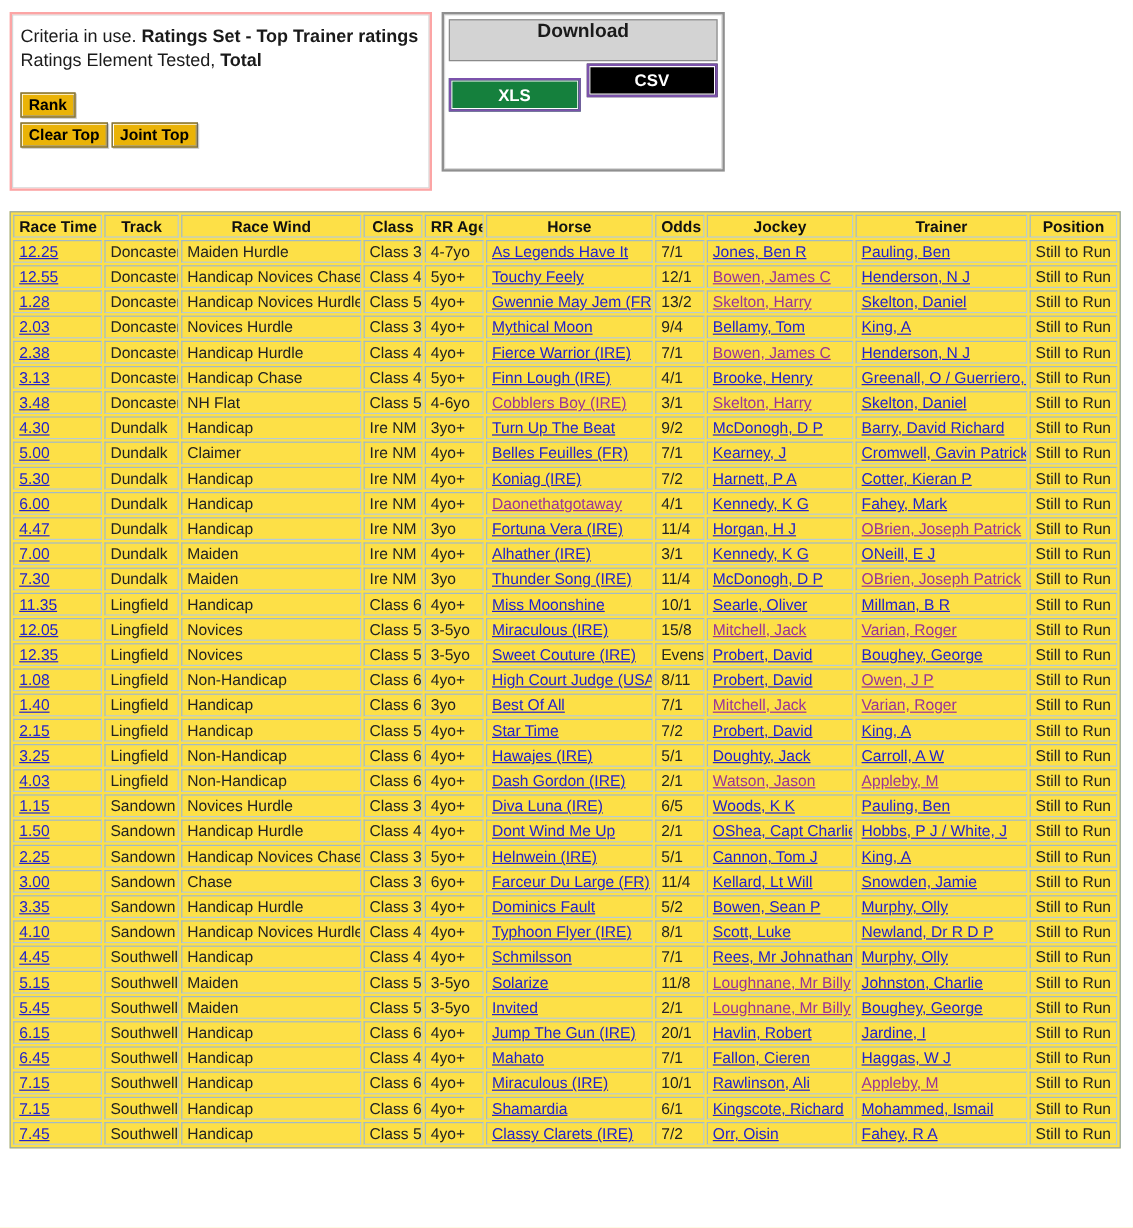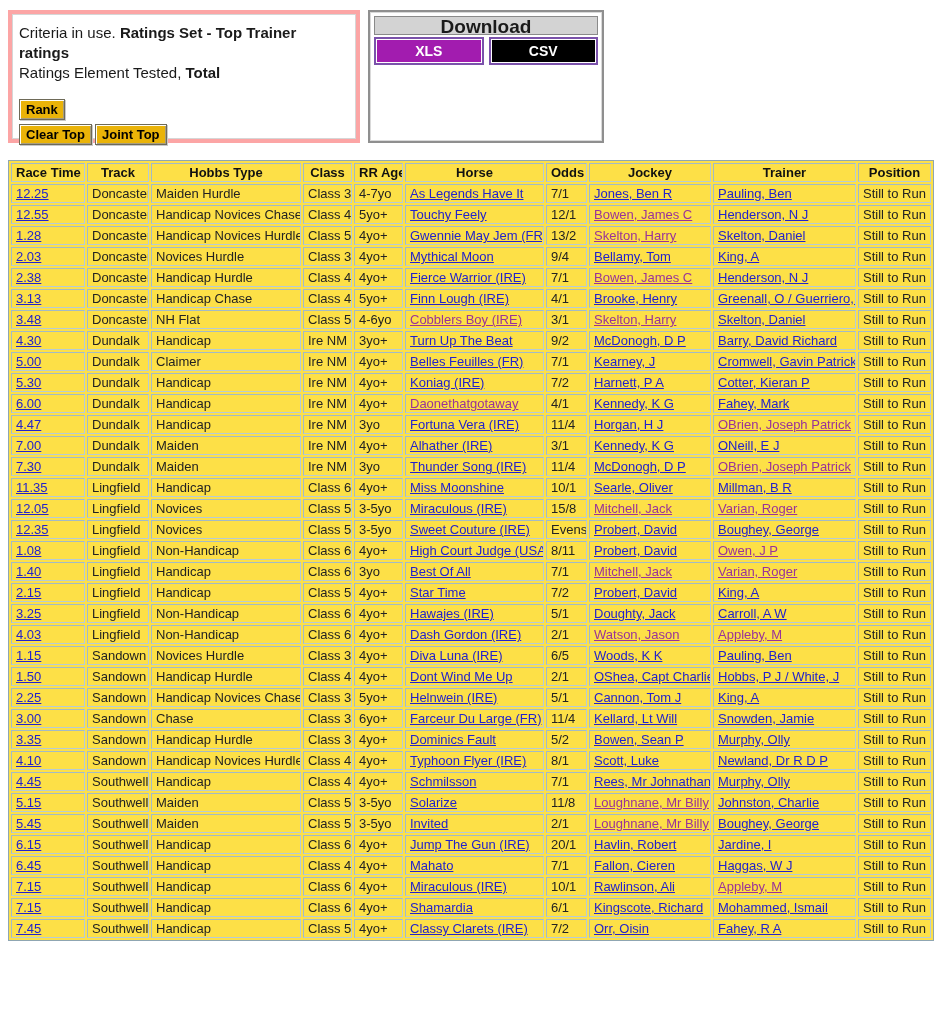--- a/index.html
+++ b/index.html
@@ -7,22 +7,22 @@
   body {
     width:944px; height:1023px;
     padding:10px 0 0 8px;
     font-family:"Liberation Sans", sans-serif;
     color:#1a1a1a;
   }
   .top-area { display:flex; gap:8px; align-items:flex-start; }
 
   
   .criteria-box {
-    width:352px; height:133px;
-    border:4px solid #fca5a5;
+    width:352px; height:149px;
+    border:2px solid #fca5a5;
     box-shadow: inset 0 0 0 1px #d6d6d6;
     padding:9px 6px 6px 7px;
     font-size:15px; line-height:20px;
   }
   .criteria-box b { font-weight:bold; }
   .btn-row { margin-top:4px; }
   .old-btn {
     font-family:Liberation Sans, sans-serif;
     font-size:13px; font-weight:bold; color:#000;
     background:#eab308;
@@ -35,34 +35,34 @@
   
   .download-box {
     width:236px; height:133px;
     border:2px solid #8f8f8f;
     box-shadow: inset 0 0 0 1px #d9d9d9;
     padding:3px;
   }
   .dl-header {
     background:#d3d3d3;
     border:1px solid #8a8a8a;
-    text-align:center; font-weight:bold; font-size:19px;
-    height:19px; line-height:19px; margin:1px;
+    text-align:center; font-weight:bold; font-size:16px;
+    height:35px; line-height:19px; margin:1px;
   }
   .dl-buttons { display:flex; gap:5px; margin:2px 1px; }
   .dl-btn {
     flex:1; display:block; text-align:center;
     font-weight:bold; font-size:14px; color:#fff;
     text-decoration:none;
     height:28px; line-height:24px;
     border:2px solid #7b52ab;
     box-shadow: inset 0 0 0 1px #fff;
     cursor:pointer;
   }
-  .dl-xls { background:#a21caf; }
+  .dl-xls { background:#15803d;margin-top:12px; }
   .dl-csv { background:#000; }
 
   
   table.race {
     margin-top:17px;
     width:926px;
     table-layout:fixed;
     border-collapse:separate;
     border-spacing:2px;
     border:1px solid #8fa6b2;
@@ -118,21 +118,21 @@
     <col style="width:139px">
       <col style="width:41px">
       <col style="width:122px">
       <col style="width:143px">
       <col style="width:73px">
   </colgroup>
   <thead>
       <tr>
         <th>Race Time</th>
         <th>Track</th>
-        <th>Hobbs Type</th>
+        <th>Race Wind</th>
         <th>Class</th>
         <th>RR Age</th>
         <th>Horse</th>
         <th>Odds</th>
         <th>Jockey</th>
         <th>Trainer</th>
         <th>Position</th>
       </tr>
     </thead>
   <tbody>

